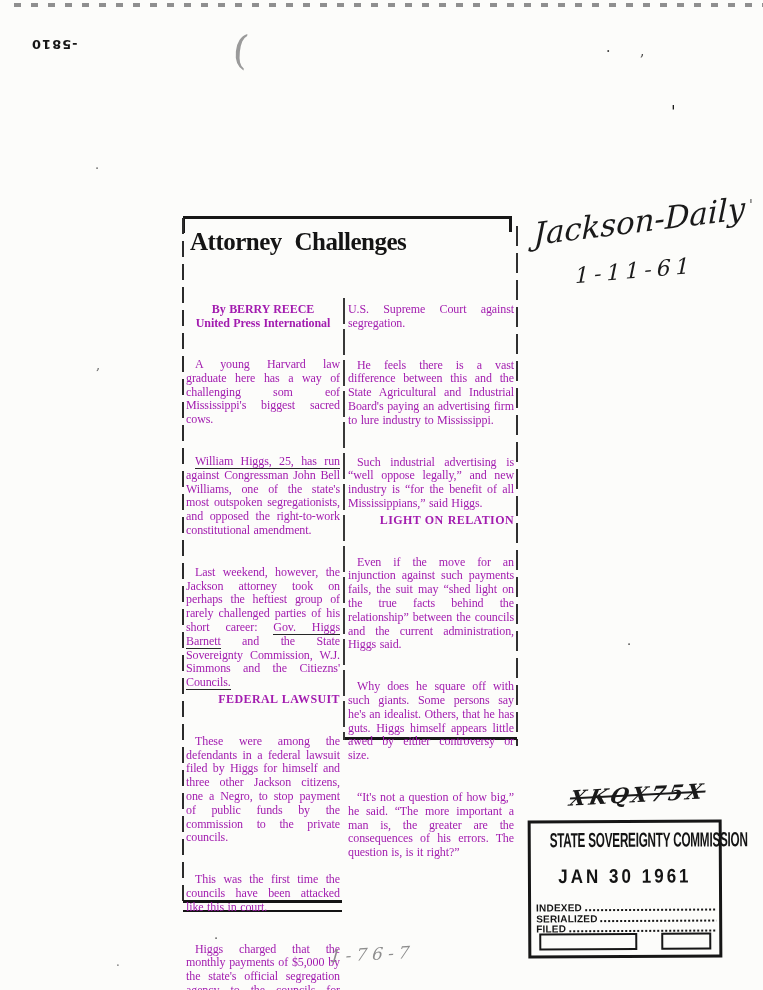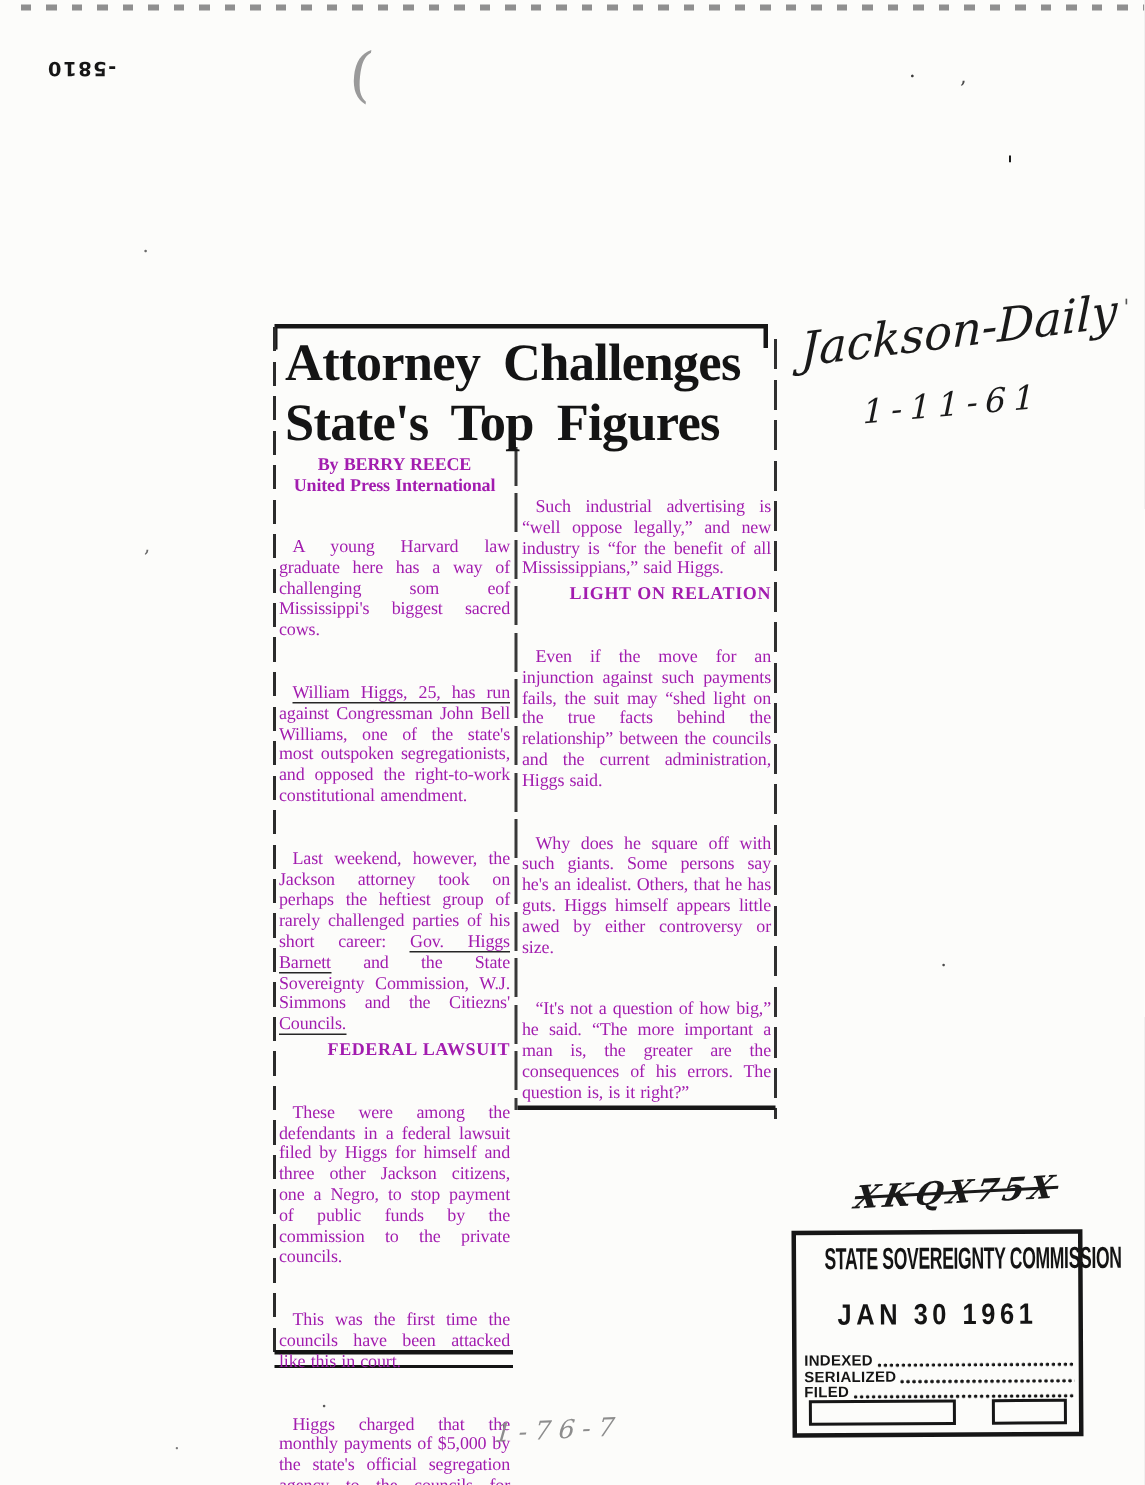--- a/index.html
+++ b/index.html
@@ -21,21 +21,21 @@
     repeating-linear-gradient(180deg,#2b2b2b 0 16px,transparent 16px 23px);}
   .rule-divider{left:343px;top:298px;width:2px;height:442px;background:
     repeating-linear-gradient(180deg,#383838 0 26px,transparent 26px 31px);}
   .rule-right{left:516px;top:226px;width:2px;height:520px;background:
     repeating-linear-gradient(180deg,#303030 0 20px,transparent 20px 27px);}
   .rule-left-bottom{left:183px;top:900px;width:159px;height:7px;background:none;
     border-top:3px solid #141414;border-bottom:2px solid #141414;}
   .rule-right-bottom{left:345px;top:737px;width:172px;height:3px;}
   
   .headline{position:absolute;left:190px;top:222px;width:324px;
-    font-weight:bold;font-size:35px;line-height:40px;letter-spacing:-.5px;
+    font-weight:bold;font-size:25px;line-height:40px;letter-spacing:-.5px;
     word-spacing:7px;color:#141414;}
   
   .col{position:absolute;text-align:justify;font-size:12px;line-height:13.8px;
     letter-spacing:-.1px;word-spacing:.6px;color:#a21caf;}
   .col-left{left:186px;top:303px;width:154px;}
   .col-right{left:348px;top:303px;width:166px;}
   .byline{text-align:center;font-weight:bold;font-size:12px;line-height:13.5px;margin-bottom:4px;}
   .col p{margin:0 0 2px 0;}
   .col p.para{text-indent:9px;margin-top:28px;}
   .col p.cont{text-indent:0;}
@@ -83,41 +83,42 @@
   <div class="rule tick-left"></div>
   <div class="rule tick-right"></div>
   <div class="rule-left" style="position:absolute"></div>
   <div class="rule-divider" style="position:absolute"></div>
   <div class="rule-right" style="position:absolute"></div>
   <div class="rule-left-bottom" style="position:absolute"></div>
   <div class="rule rule-right-bottom"></div>
 
   <div class="headline">
     <div>Attorney Challenges</div>
-    <div>State's Top Figures</div>
   </div>
 
   <div class="col col-left">
     <div class="byline">
       <div>By BERRY REECE</div>
       <div>United Press International</div>
     </div>
     <div>
         <p class="para">A young Harvard law graduate here has a way of challenging som eof Mississippi's biggest sacred cows.</p>
         <p class="para"><span class="pen-u">William Higgs, 25, has run</span> against Congressman John Bell Williams, one of the state's most outspoken segregationists, and opposed the right-to-work constitutional amendment.</p>
         <p class="para">Last weekend, however, the Jackson attorney took on perhaps the heftiest group of rarely challenged parties of his short career: <span class="pen-u">Gov. Higgs Barnett</span> and the State Sovereignty Commission, W.J. Simmons and the Citiezns' <span class="pen-u">Councils.</span></p>
         <p class="subhead">FEDERAL LAWSUIT</p>
         <p class="para">These were among the defendants in a federal lawsuit filed by Higgs for himself and three other Jackson citizens, one a Negro, to stop payment of public funds by the commission to the private councils.</p>
         <p class="para">This was the first time the councils have been attacked like this in court.</p>
         <p class="para">Higgs charged that the monthly payments of $5,000 by the state's official segregation agency to the councils for segregationist advertising on radio and television are unconstitutional because they are tax money used to “subvert and oppose the law of the land” decisions by the</p>
       </div>
   </div>
 
   <div class="col col-right">
     <div>
+        <p class="cont">U.S. Supreme Court against segregation.</p>
+        <p class="para">He feels there is a vast difference between this and the State Agricultural and Industrial Board's paying an advertising firm to lure industry to Mississippi.</p>
         <p class="para">Such industrial advertising is “well oppose legally,” and new industry is “for the benefit of all Mississippians,” said Higgs.</p>
         <p class="subhead">LIGHT ON RELATION</p>
         <p class="para">Even if the move for an injunction against such payments fails, the suit may “shed light on the true facts behind the relationship” between the councils and the current administration, Higgs said.</p>
         <p class="para">Why does he square off with such giants. Some persons say he's an idealist. Others, that he has guts. Higgs himself appears little awed by either controversy or size.</p>
         <p class="para">“It's not a question of how big,” he said. “The more important a man is, the greater are the consequences of his errors. The question is, is it right?”</p>
       </div>
   </div>
 
   <div class="hand hw-source">Jackson-Daily</div>
   <div class="hand hw-date">1-11-61</div>

